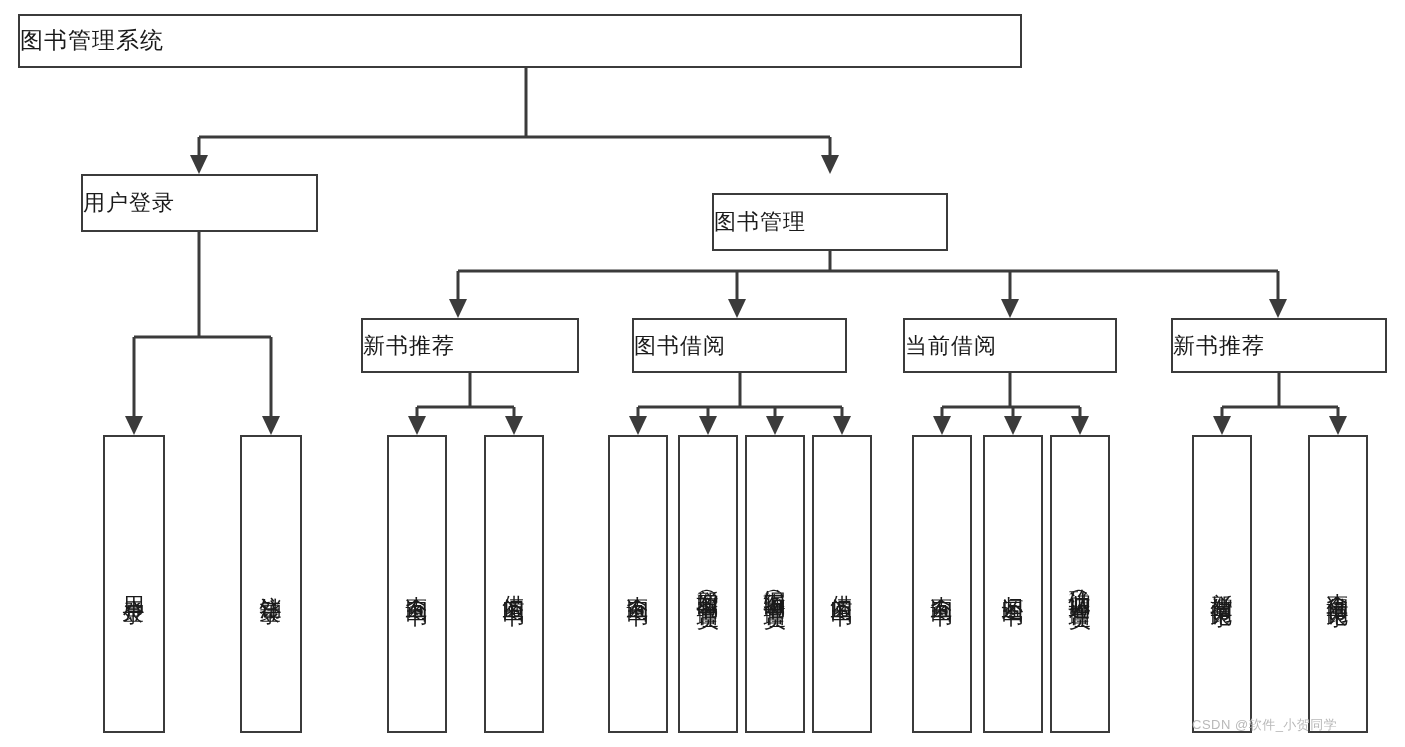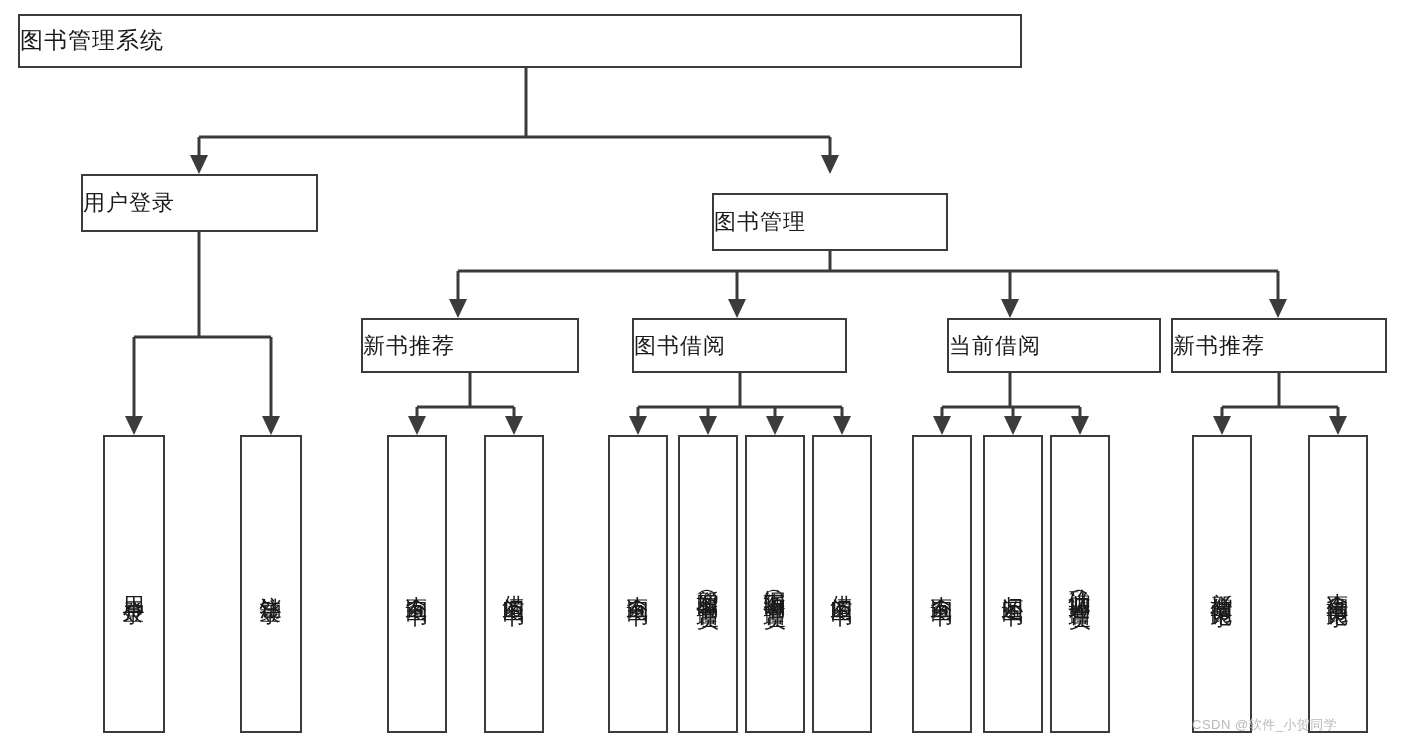--- a/index.html
+++ b/index.html
@@ -140,21 +140,21 @@
   <div class="node horizontal" style="left: 712px; top: 182px; width: 236px; height: 58px; margin-top: 11px;">
     <span class="label">图书管理</span>
   </div>
 
   <div class="node horizontal" style="left: 361px; top: 318px; width: 218px; height: 55px;">
     <span class="label">新书推荐</span>
   </div>
   <div class="node horizontal" style="left: 632px; top: 318px; width: 215px; height: 55px;">
     <span class="label">图书借阅</span>
   </div>
-  <div class="node horizontal" style="left: 903px; top: 318px; width: 214px; height: 55px; margin-left: 44px;">
+  <div class="node horizontal" style="left: 903px; top: 318px; width: 214px; height: 55px;">
     <span class="label">当前借阅</span>
   </div>
   <div class="node horizontal" style="left: 1171px; top: 318px; width: 216px; height: 55px;">
     <span class="label">新书推荐</span>
   </div>
 
   <div class="node vertical" style="left: 103px; top: 435px; width: 62px; height: 298px;">
     <span class="label">用户登录</span>
   </div>
   <div class="node vertical" style="left: 240px; top: 435px; width: 62px; height: 298px;">

